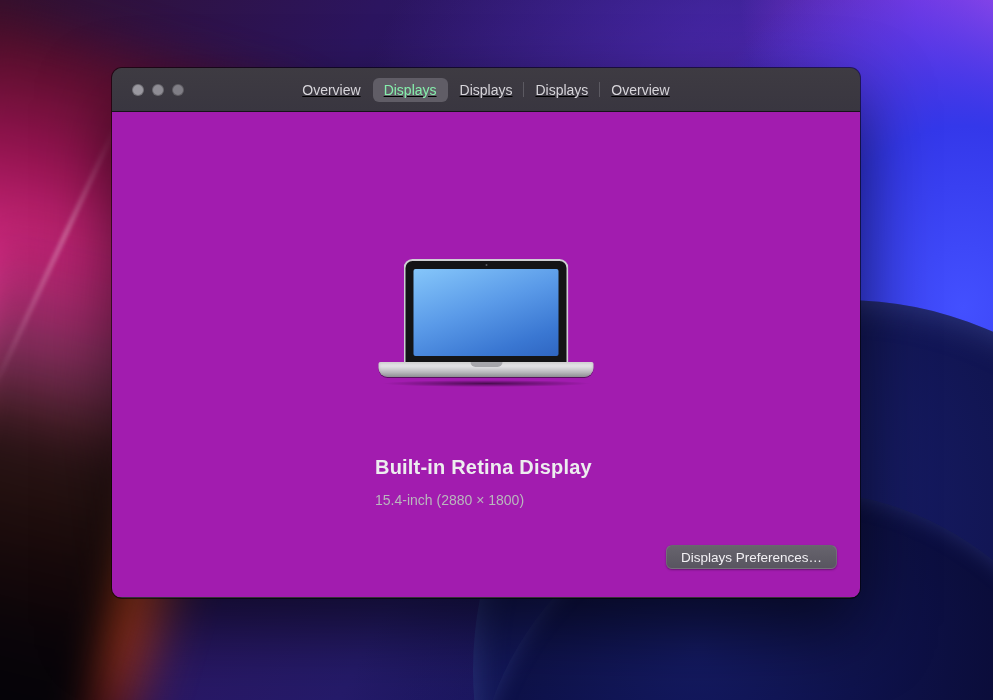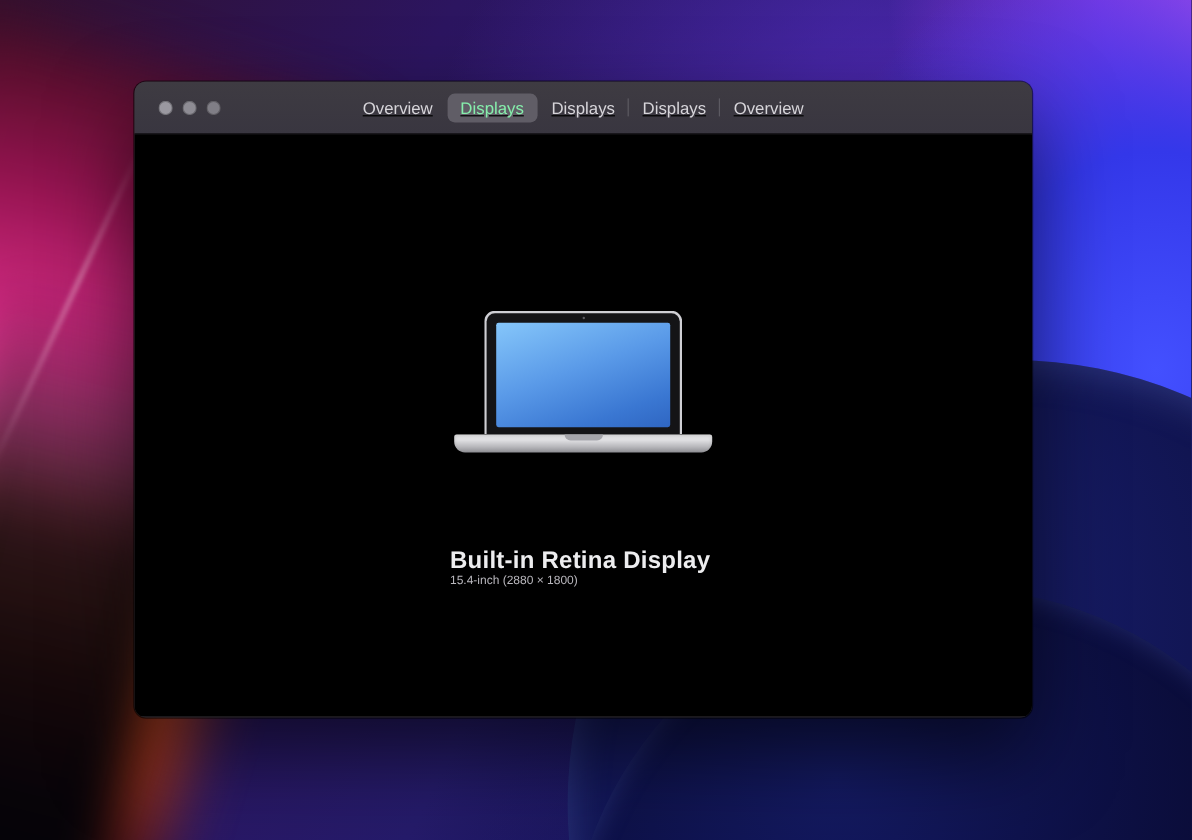--- a/index.html
+++ b/index.html
@@ -101,21 +101,21 @@
   .tab-sep {
     width: 1px; height: 15px;
     background: #5c5a62;
   }
   .tab-sep.hidden { background: transparent; }
 
   
   .content {
     position: relative;
     height: 485px;
-    background: #000000;
+    background: #a21caf;
   }
 
   .laptop {
     position: absolute; left: 50%; top: 147px;
     transform: translateX(-50%);
     display: flex; flex-direction: column; align-items: center;
   }
   .screen {
     width: 165px; height: 103px;
     background: #141416;
@@ -158,21 +158,22 @@
     position: absolute; left: 263px; top: 344px;
     text-align: left;
   }
   .display-title {
     font-size: 20px;
     font-weight: 700;
     color: #ededef;
     letter-spacing: 0.2px;
   }
   .display-spec {
-    font-size: 10px;
+    margin-top: 13px;
+    font-size: 14px;
     color: #b9b7bd;
   }
 
   .prefs-button {
     position: absolute; right: 23px; bottom: 28px;
     height: 24px; padding: 0 14px;
     display: flex; align-items: center;
     background: linear-gradient(180deg, #67646d 0%, #585560 100%);
     border: 1px solid rgba(255,255,255,0.10);
     border-radius: 6px;
@@ -228,15 +229,16 @@
         <div class="base-notch"></div>
       </div>
       <div class="laptop-shadow"></div>
     </div>
 
     <div class="display-info">
       <div class="display-title">Built-in Retina Display</div>
       <div class="display-spec">15.4-inch (2880 × 1800)</div>
     </div>
 
+    <div class="prefs-button">Displays Preferences…</div>
 
   </div>
 </div>
 
 </body></html>

